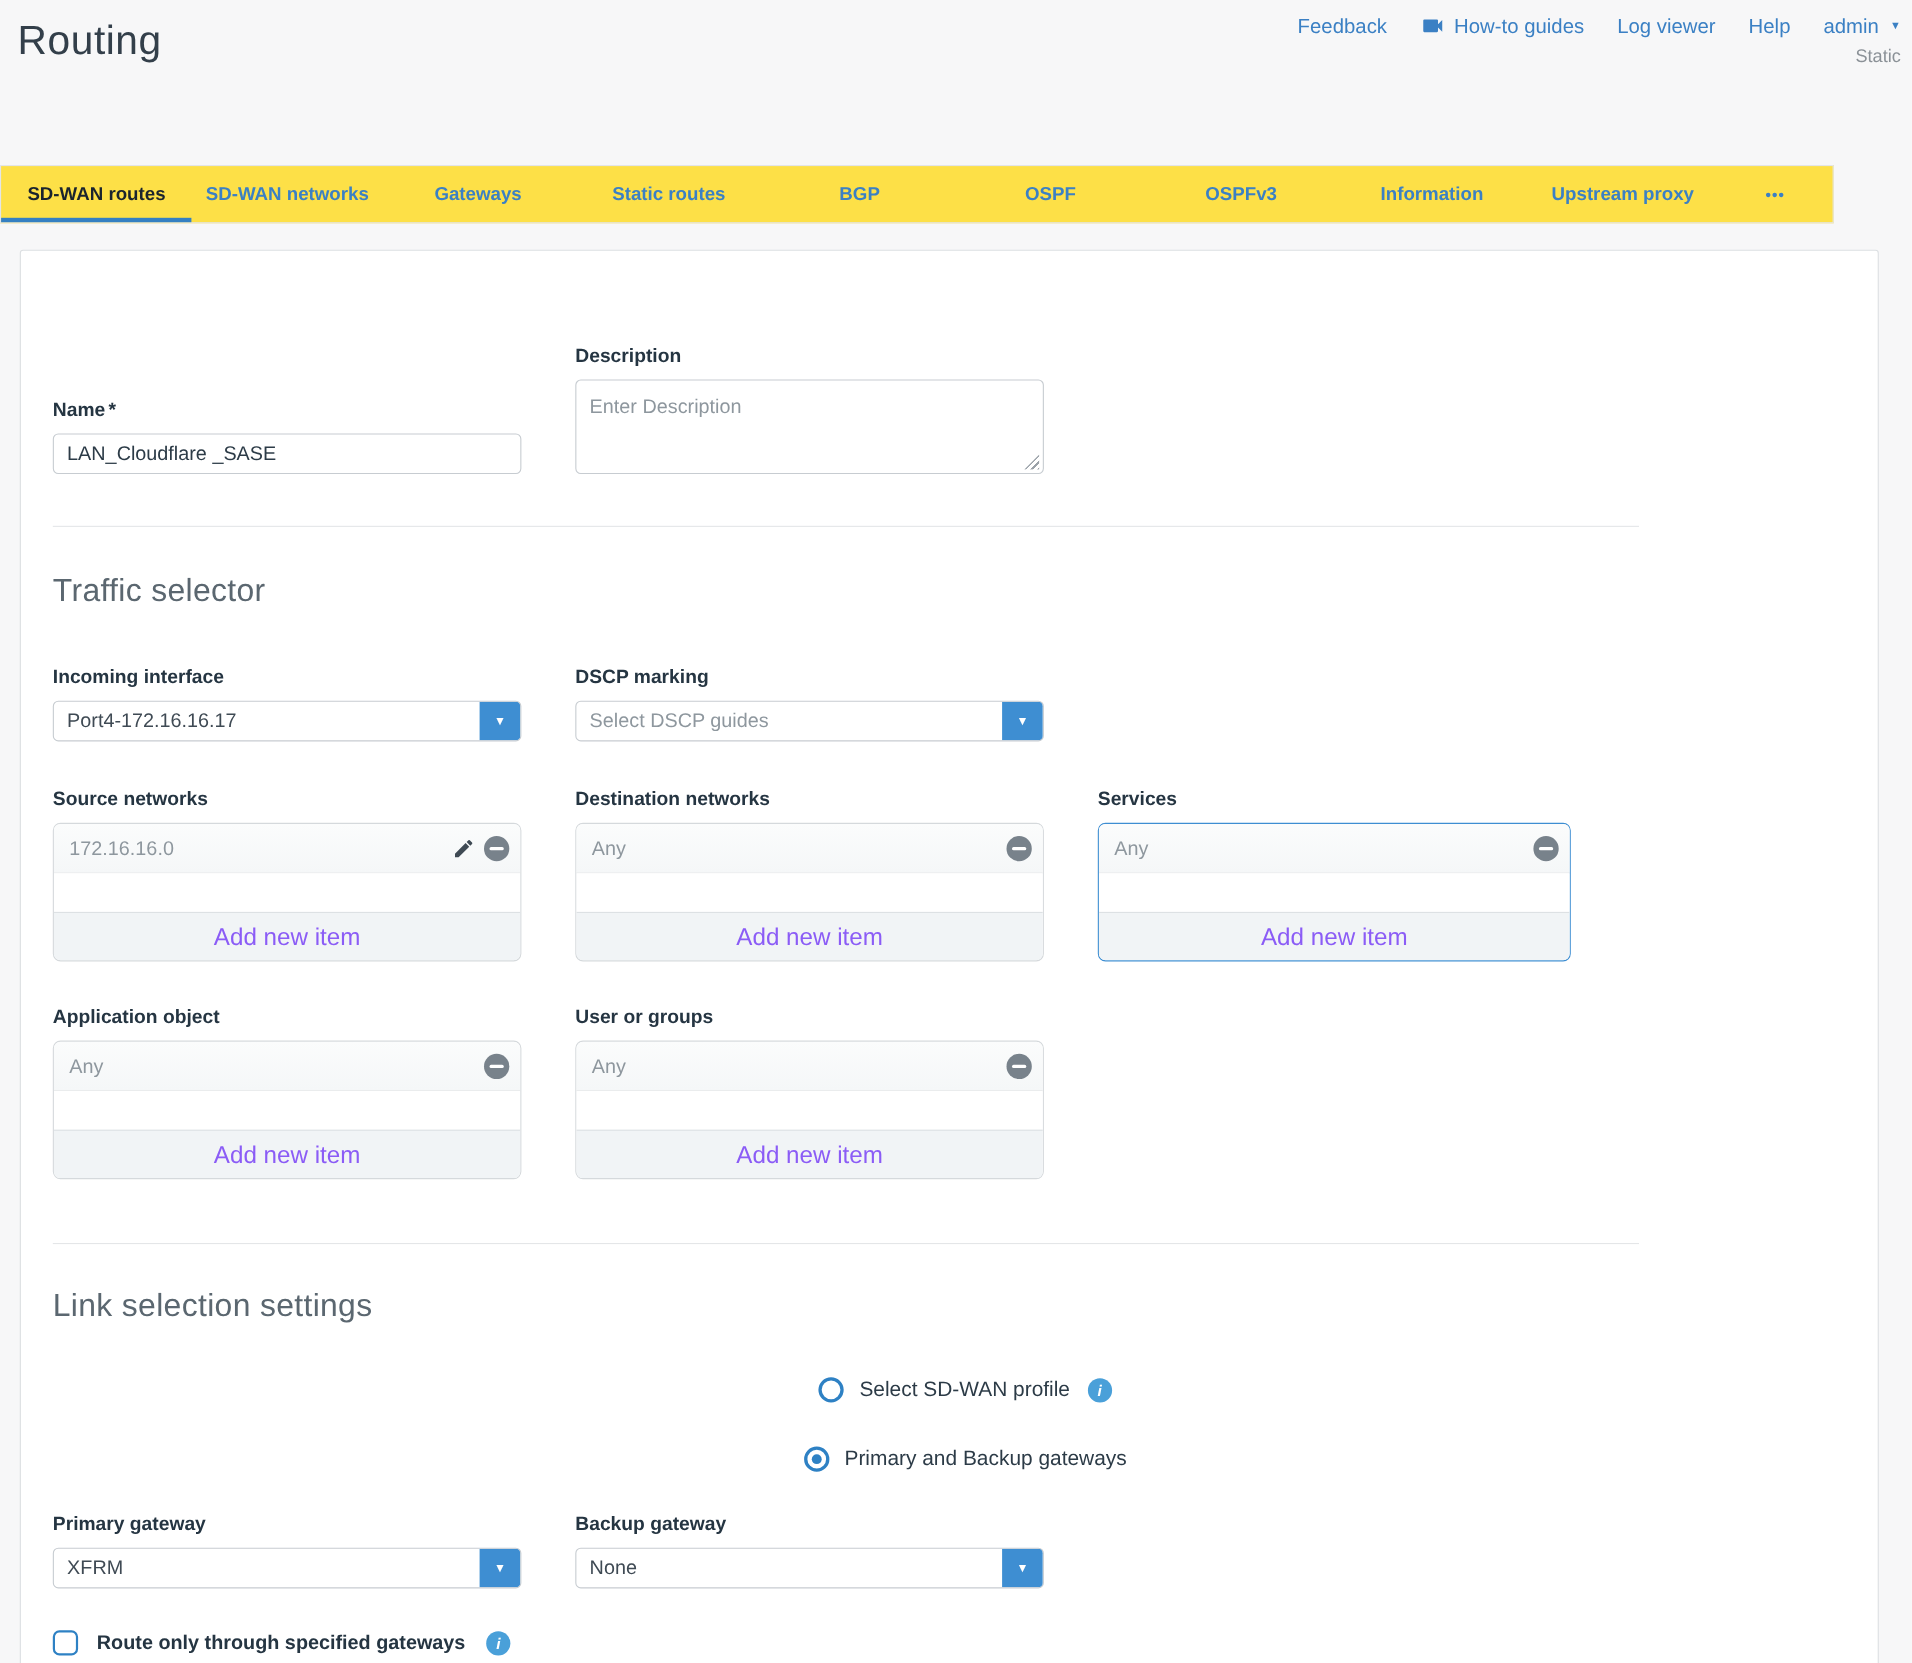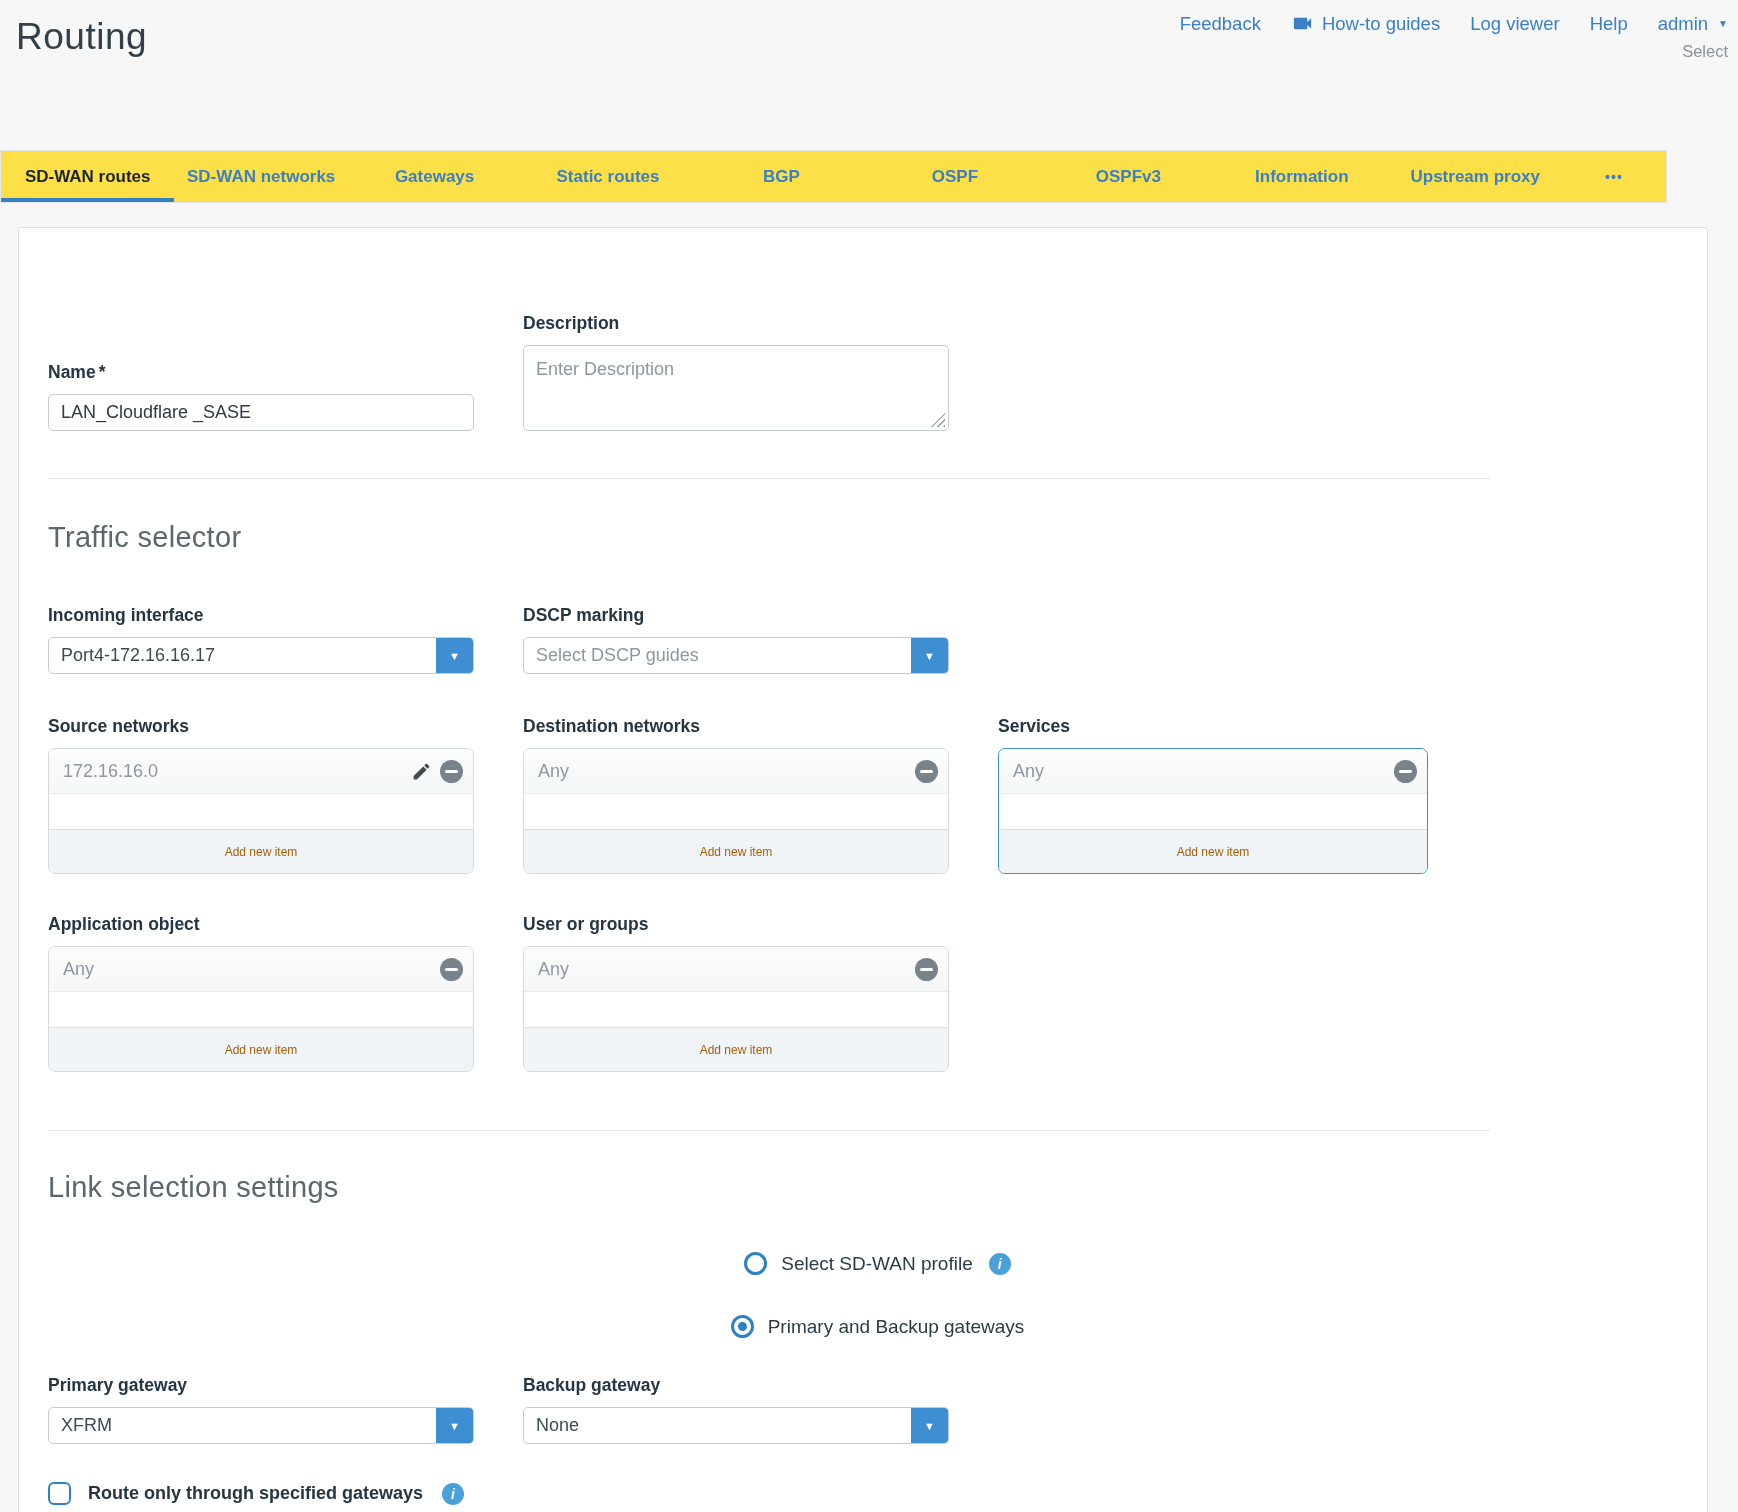--- a/index.html
+++ b/index.html
@@ -85,21 +85,21 @@
   }
   .item-text { font-size:18px; color:#8e979e; }
   .item-icons { display:flex; align-items:center; gap:8px; }
   .pencil-icon { cursor:pointer; display:flex; }
   .pencil-icon svg { width:21px; height:21px; fill:#3f4a54; }
   .minus-icon { width:23px; height:23px; border-radius:50%; background:#78828b; position:relative; cursor:pointer; flex:0 0 23px; }
   .minus-icon::after { content:""; position:absolute; left:5px; top:10px; width:13px; height:3.5px; background:#fff; border-radius:2px; }
   .listbox-body { flex:1; background:#fff; }
   .listbox-add {
     height:44px; flex:0 0 44px; background:#f1f4f6; border-top:1px solid #dde1e4;
-    color:#a16207; font-size:12px; display:flex; align-items:center; justify-content:center; cursor:pointer;
+    color:#8b5cf6; font-size:22px; display:flex; align-items:center; justify-content:center; cursor:pointer;
   }
   
   .radio-group { display:flex; align-items:center; gap:40px;flex-direction:column; }
   .radio-row { display:flex; align-items:center; gap:14px; cursor:pointer; }
   .radio { width:23px; height:23px; border:3px solid #2e81c4; border-radius:50%; background:#fff; position:relative; flex:0 0 23px; }
   .radio.checked::after { content:""; position:absolute; inset:4px; background:#2e81c4; border-radius:50%; }
   .radio-label { font-size:19px; color:#2c3b47; }
   .info-icon {
     width:22px; height:22px; border-radius:50%; background:#4aa0d9; color:#fff;
     display:inline-flex; align-items:center; justify-content:center;
@@ -131,21 +131,21 @@
           <span>Log viewer</span>
         </a>
       <a>
           <span>Help</span>
         </a>
       <a>
         <span>admin</span>
         <span class="admin-caret">▼</span>
       </a>
     </nav>
-    <div class="brand">Select</div>
+    <div class="brand">Static</div>
   </div>
 </div>
 
 <nav class="tabbar">
   <div class="tab active">SD-WAN routes</div>
   <div class="tab">SD-WAN networks</div>
   <div class="tab">Gateways</div>
   <div class="tab">Static routes</div>
   <div class="tab">BGP</div>
   <div class="tab">OSPF</div>

